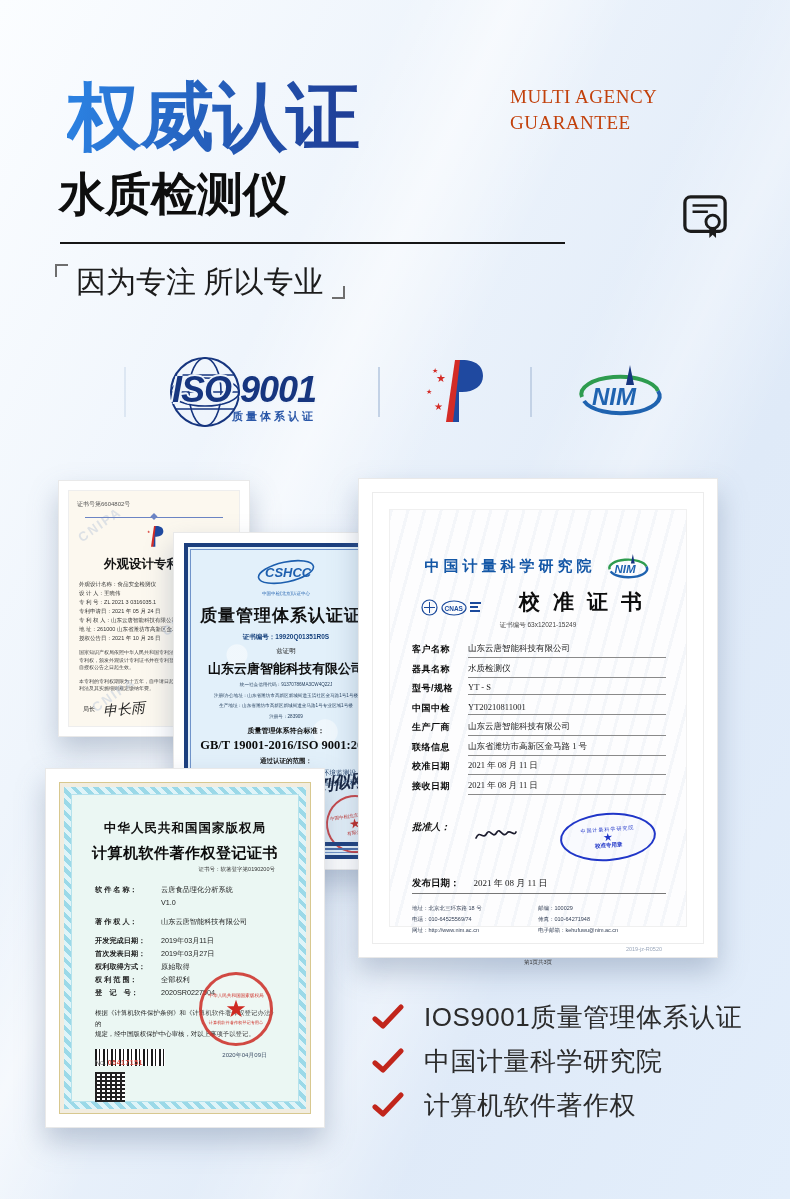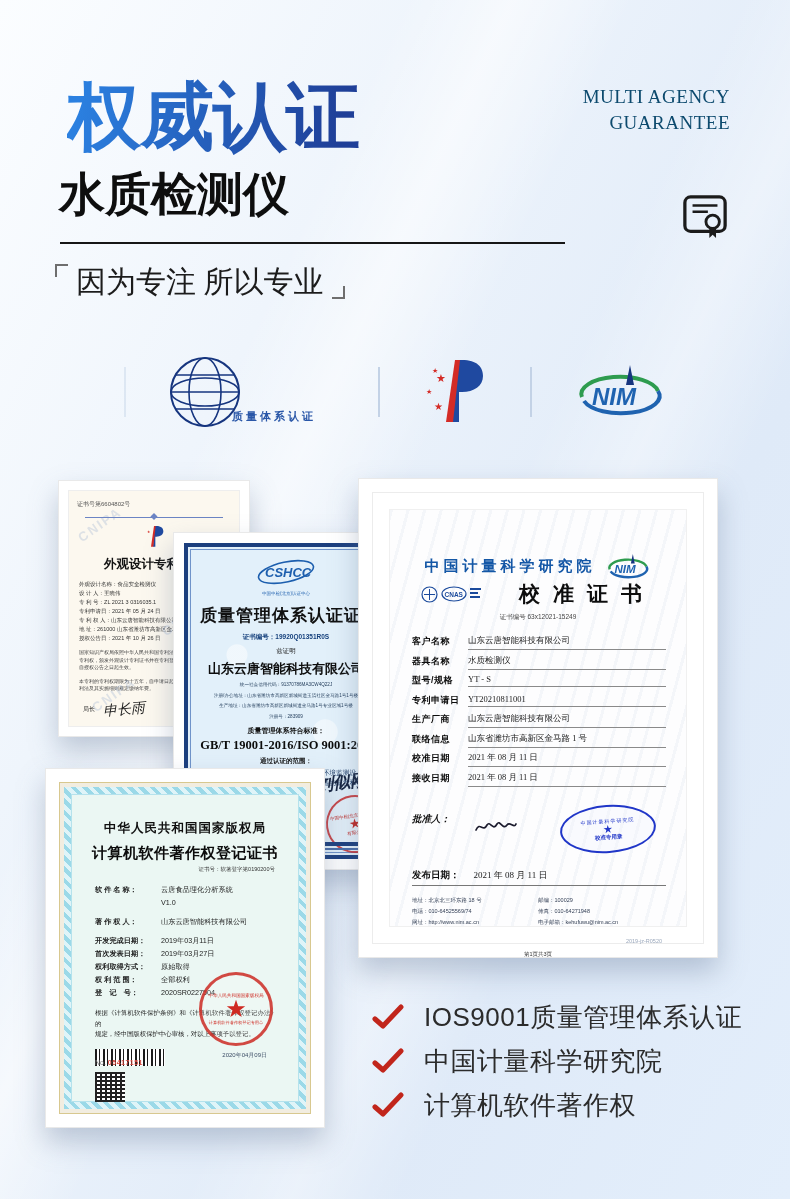--- a/index.html
+++ b/index.html
@@ -19,21 +19,21 @@
     font-family:"Liberation Serif", serif; font-weight:900; font-size:74px; line-height:90px;
     letter-spacing:-1px; color:#2456b0;
     background:linear-gradient(100deg,#2b80e0 5%,#1f3f98 92%);
     -webkit-background-clip:text; background-clip:text; -webkit-text-fill-color:transparent;
   }
   .subtitle-cn { position:absolute; left:59px; top:164px; z-index:2;
     font-family:"Liberation Serif", serif; font-weight:900; font-size:46px; color:#0e0e0e; }
   .title-rule { position:absolute; left:60px; top:242px; width:505px; height:2px; background:#161616; z-index:2; }
   .title-en { position:absolute; right:60px; top:84px; width:220px; z-index:2;
     font-family:"Liberation Serif", serif; font-size:19px; line-height:26px; letter-spacing:.5px;
-    color:#0c4a6e; text-align:right; }
+    color:#c2410c; text-align:left; }
   .cert-badge { position:absolute; right:62px; top:192px; z-index:2; }
   
   .slogan { position:absolute; left:55px; top:262px; z-index:2; display:flex; align-items:flex-start;
     font-size:30px; color:#1c1c1c; font-family:Liberation Serif, serif; }
   .br-open { width:13px; height:13px; border-left:2px solid #6e6e6e; border-top:2px solid #6e6e6e; margin:2px 8px 0 0; }
   .br-close { width:13px; height:13px; border-right:2px solid #6e6e6e; border-bottom:2px solid #6e6e6e; margin:24px 0 0 8px; }
   
   .logo-strip { position:absolute; left:0; top:350px; width:100%; height:84px; z-index:2;
     display:flex; align-items:center; justify-content:center; gap:42px; }
   .logo-div { width:2px; height:50px; background:#c3d2e6; }
@@ -100,21 +100,21 @@
   .p2-bars .b2 { height:2px; background:#4a6da8; }
   .p2-foot { position:absolute; left:8px; right:8px; bottom:14px; font-size:4.2px; color:#33507a; text-align:left; line-height:6.5px; }
   
   .cert3 { left:358px; top:478px; width:360px; height:480px; padding:13px; z-index:4; }
   .mat3 { width:100%; height:100%; background:#fff; border:1px solid #ececec; padding:16px; }
   .paper3 { position:relative; width:100%; height:100%; background:#fdfdfe;
     background-image:repeating-linear-gradient(105deg, rgba(165,185,210,.10) 0 3px, transparent 3px 16px);
     border:1px solid #f0f0f0; }
   .p3-head { display:flex; align-items:center; justify-content:center; gap:8px; margin-top:42px; }
   .p3-org { font-family:"Liberation Serif", serif; font-weight:900; font-size:15px; color:#1457a6; letter-spacing:4px; white-space:nowrap; }
-  .p3-row2 { display:flex; align-items:center; justify-content:center; gap:24px; }
+  .p3-row2 { display:flex; align-items:flex-end; justify-content:center; gap:24px; margin-top:8px; }
   .p3-marks { display:flex; align-items:center; gap:3px; }
   .p3-title { font-family:"Liberation Serif", serif; font-weight:900; font-size:21px; color:#0d0d0d;
     letter-spacing:13px; text-indent:13px; white-space:nowrap; }
   .p3-no { text-align:center; font-size:6.5px; color:#444; margin-top:5px; }
   .p3-fields { margin:13px 20px 0 22px; }
   .p3-frow { display:flex; align-items:flex-start; height:19.5px; }
   .p3-flab { width:56px; font-size:9px; font-weight:900; color:#0c0c0c; letter-spacing:.5px; white-space:nowrap; }
   .p3-fval { flex:1; font-family:"Liberation Serif", serif; font-size:8.5px; color:#1a1a1a;
     border-bottom:1px solid #8a8a8a; padding-bottom:2px; white-space:nowrap; }
   .p3-approve { position:relative; margin:18px 20px 0 22px; height:52px; }
@@ -201,20 +201,21 @@
   <span class="logo-div faint"></span>
   <div class="iso-logo">
     <svg class="iso-globe" width="74" height="74" viewBox="0 0 74 74">
       <circle cx="37" cy="37" r="34" fill="none" stroke="#16357f" stroke-width="2"></circle>
       <ellipse cx="37" cy="37" rx="16" ry="34" fill="none" stroke="#16357f" stroke-width="1.6"></ellipse>
       <ellipse cx="37" cy="37" rx="34" ry="14" fill="none" stroke="#16357f" stroke-width="1.6"></ellipse>
       <line x1="3" y1="37" x2="71" y2="37" stroke="#16357f" stroke-width="1.6"></line>
       <line x1="8" y1="20" x2="66" y2="20" stroke="#16357f" stroke-width="1.4"></line>
       <line x1="8" y1="54" x2="66" y2="54" stroke="#16357f" stroke-width="1.4"></line>
     </svg>
+    <span class="iso-text">ISO 9001</span>
     <span class="iso-caption">质量体系认证</span>
   </div>
   <span class="logo-div"></span>
   <div>
     <svg width="66" height="76" viewBox="0 0 66 76">
       <path d="M34 8 L40 8 C55 8 61 15 61 24 C61 34 52 40 40 40 L37 40 L37 70 L30 70 Z" fill="#1f49a0"></path>
       <polygon points="24,70 33,8 38,8 31,70" fill="#d42b26"></polygon>
       <text x="14" y="30" font-size="11" fill="#d42b26">★</text>
       <text x="4" y="42" font-size="7" fill="#d42b26">★</text>
       <text x="10" y="21" font-size="7" fill="#d42b26">★</text>
@@ -349,21 +350,21 @@
             </div>
           <div class="p3-frow">
               <span class="p3-flab">器具名称</span>
               <span class="p3-fval">水质检测仪</span>
             </div>
           <div class="p3-frow">
               <span class="p3-flab">型号/规格</span>
               <span class="p3-fval">YT - S</span>
             </div>
           <div class="p3-frow">
-              <span class="p3-flab">专利申请日</span>
+              <span class="p3-flab">中国中检</span>
               <span class="p3-fval">YT20210811001</span>
             </div>
           <div class="p3-frow">
               <span class="p3-flab">生产厂商</span>
               <span class="p3-fval">山东云唐智能科技有限公司</span>
             </div>
           <div class="p3-frow">
               <span class="p3-flab">联络信息</span>
               <span class="p3-fval">山东省潍坊市高新区金马路 1 号</span>
             </div>

